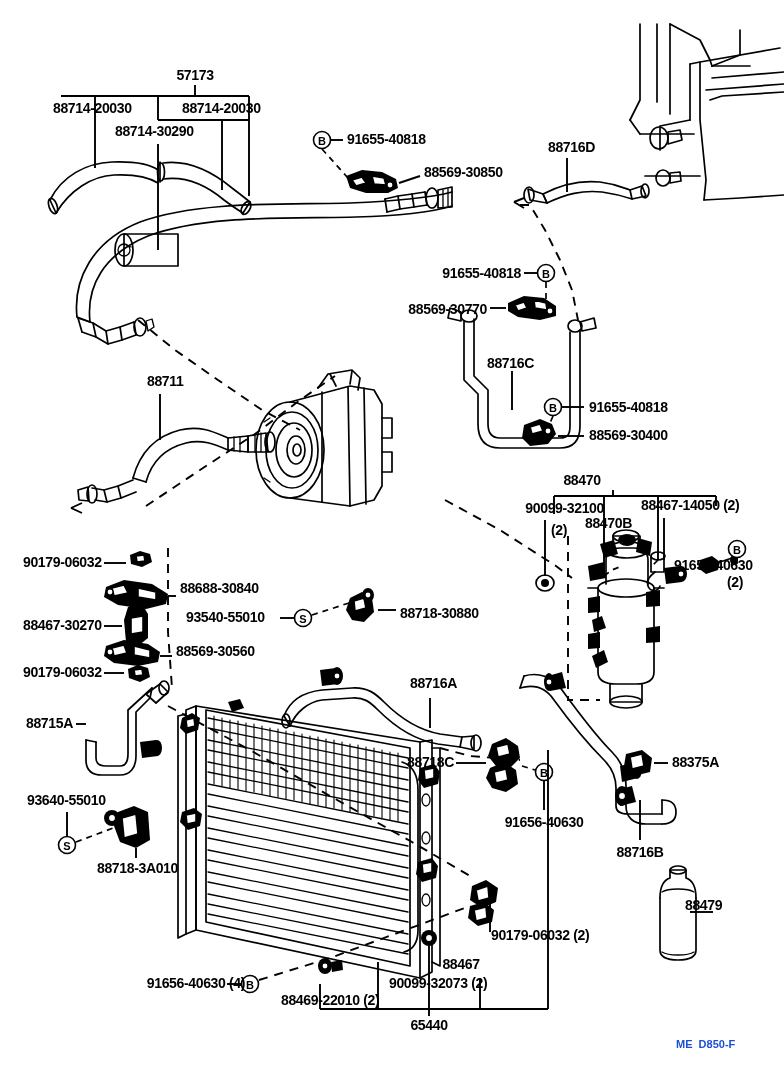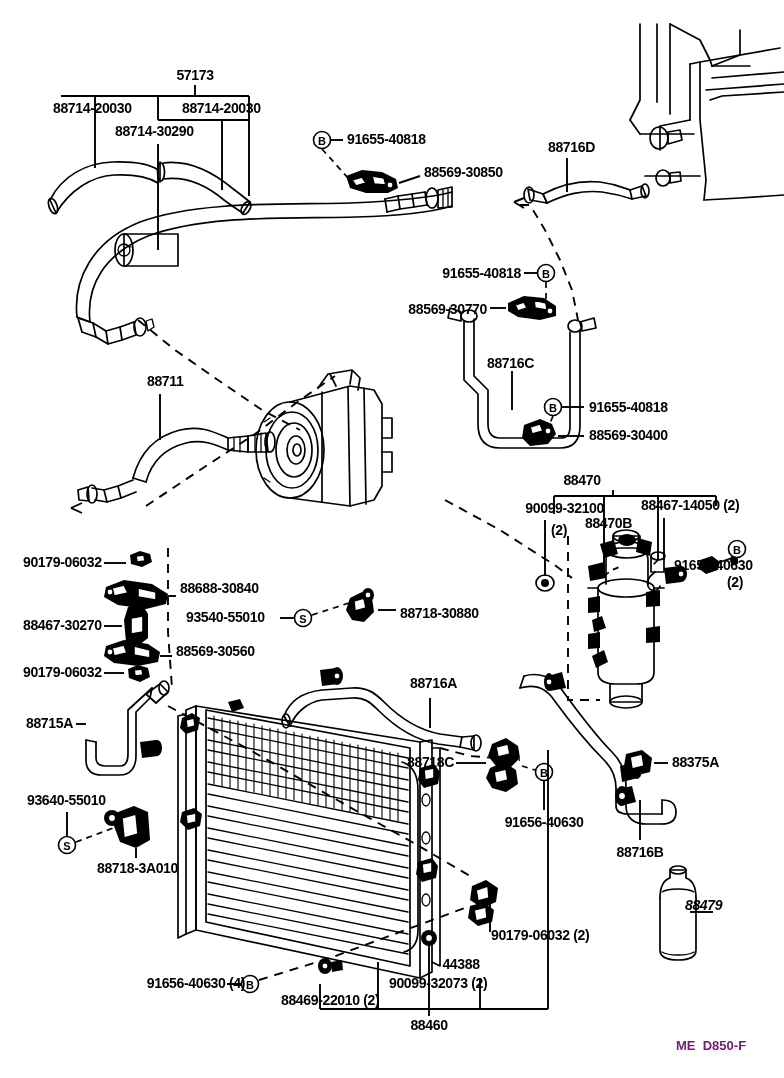--- a/index.html
+++ b/index.html
@@ -26,23 +26,23 @@
     line-height:1;
     transform:scaleX(0.97);
     transform-origin:left center;
   }
   .lbl.c{transform:translateX(-50%) scaleX(0.97);transform-origin:center center;}
   .lbl.r{transform:translateX(-100%) scaleX(0.97);transform-origin:right center;}
   .foot{
     position:absolute;
     font-family:"Liberation Sans", sans-serif;
     font-weight:bold;
-    font-size:13px;
+    font-size:11px;
     letter-spacing:0px;
-    color:#701a75;
+    color:#1d4ed8;
     white-space:pre;
   }
 </style>
 </head>
 <body>
 
 <div id="sheet">
 
   <svg id="art" viewBox="0 0 784 1078" xmlns="http://www.w3.org/2000/svg">
     <defs>
@@ -599,23 +599,23 @@
   <div class="lbl" style="left:176px;top:644px;">88569-30560</div>
   <div class="lbl" style="left:23px;top:665px;">90179-06032</div>
   <div class="lbl" style="left:26px;top:716px;">88715A</div>
   <div class="lbl" style="left:410px;top:676px;">88716A</div>
   <div class="lbl r" style="left:454px;top:755px;">88718C</div>
   <div class="lbl" style="left:672px;top:755px;">88375A</div>
   <div class="lbl c" style="left:544px;top:815px;">91656-40630</div>
   <div class="lbl c" style="left:640px;top:845px;">88716B</div>
   <div class="lbl" style="left:27px;top:793px;">93640-55010</div>
   <div class="lbl" style="left:97px;top:861px;">88718-3A010</div>
-  <div class="lbl" style="left:685px;top:898px;font-style:italic;">88479</div>
+  <div class="lbl" style="left:685px;top:898px;">88479</div>
   <div class="lbl" style="left:491px;top:928px;">90179-06032 (2)</div>
-  <div class="lbl c" style="left:461px;top:957px;">44388</div>
+  <div class="lbl c" style="left:461px;top:957px;">88467</div>
   <div class="lbl" style="left:389px;top:976px;">90099-32073 (2)</div>
   <div class="lbl r" style="left:245px;top:976px;">91656-40630 (4)</div>
   <div class="lbl" style="left:281px;top:993px;">88469-22010 (2)</div>
-  <div class="lbl c" style="left:429px;top:1018px;">88460</div>
+  <div class="lbl c" style="left:429px;top:1018px;">65440</div>
 
   <div class="foot" style="left:676px;top:1038px;">ME  D850-F</div>
 
 </div>
 
 </body></html>

